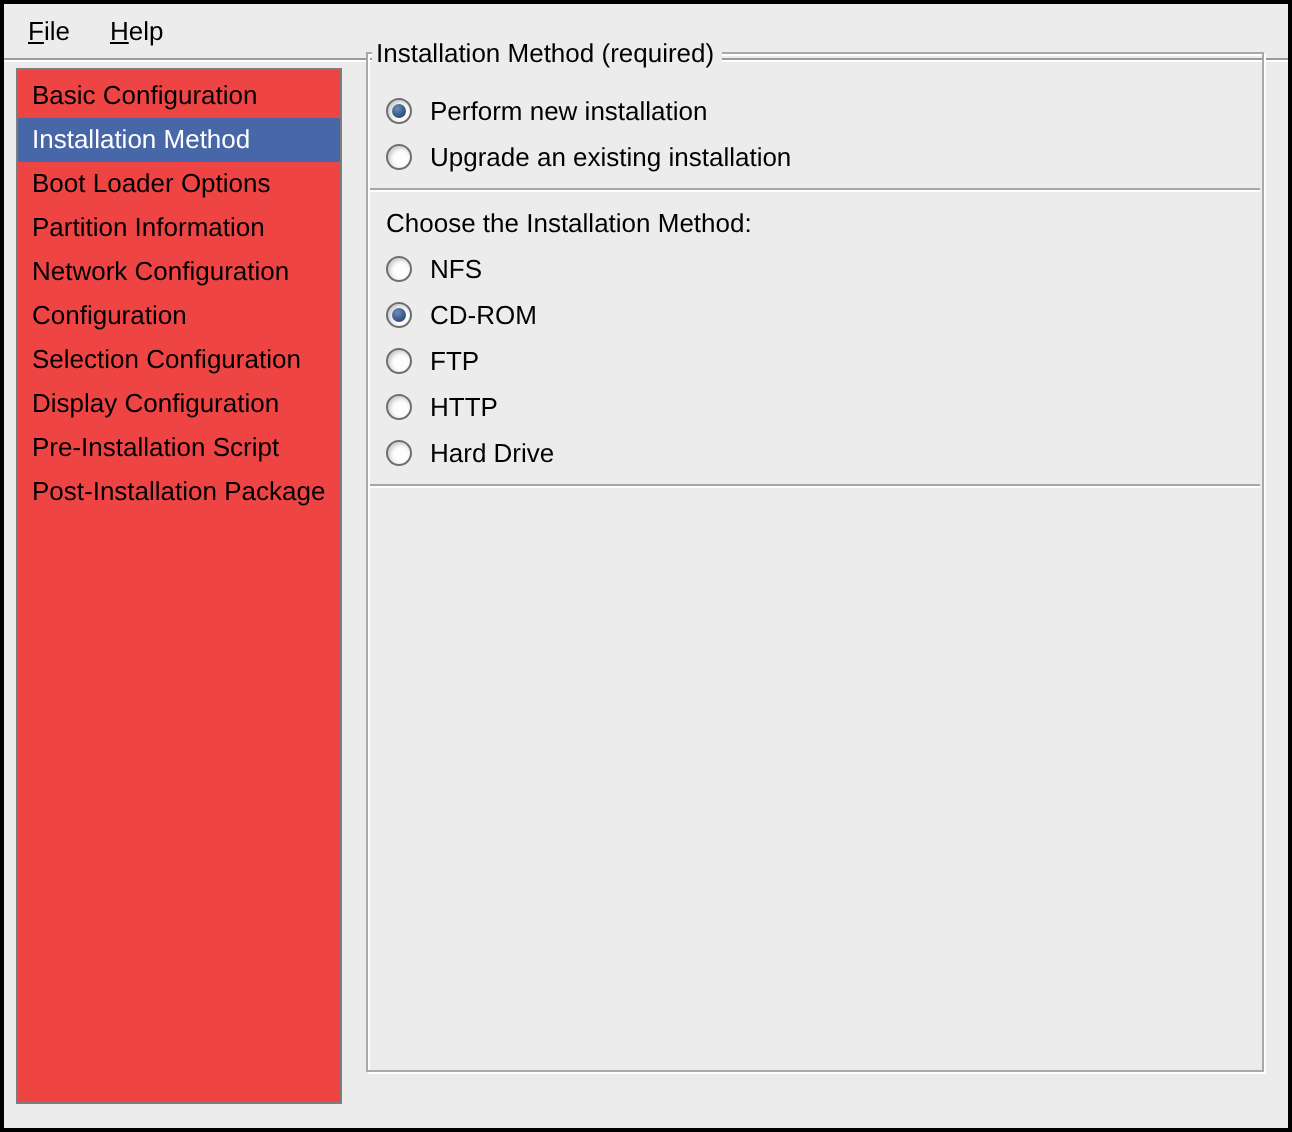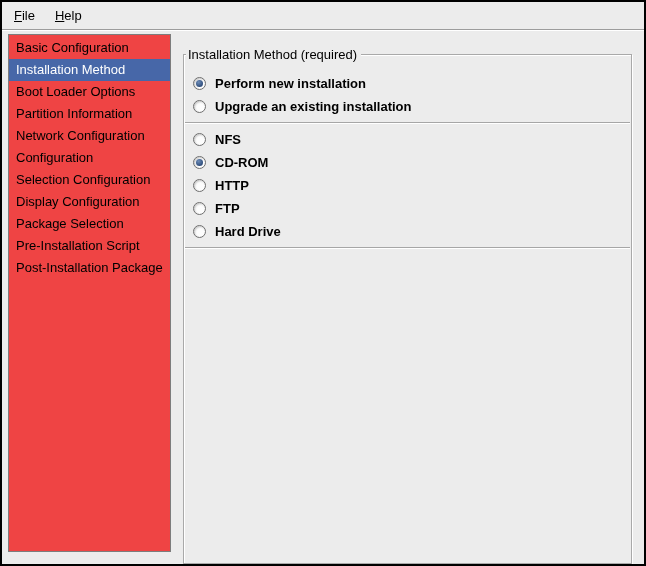--- a/index.html
+++ b/index.html
@@ -47,33 +47,33 @@
     white-space:nowrap;
     cursor:default;
   }
   .list-row.selected {
     background:var(--selection-bg, #4767a8);
     color:var(--selection-fg, #ffffff);
   }
 
   
   .frame {
-    position:absolute; left:181px; top:52px;
+    position:absolute; left:181px; top:24px;
     width:449px; height:510px;
     border:1px solid #a9a9a9;
     box-shadow:inset 1px 1px 0 #ffffff, 1px 1px 0 #ffffff;
   }
   .frame-label {
     position:absolute; top:-9px; left:2px;
     background:var(--window-bg, #ececec);
     padding:0 4px 0 2px;
     line-height:17px;
     white-space:nowrap;
   }
-  .frame-body { padding-top:17px;font-weight:bold; }
+  .frame-body { padding-top:17px; }
 
   .radio-row {
     display:flex; align-items:center;
     height:23px;
     padding-left:9px;
     gap:9px;
     cursor:default;
   }
   .radio {
     width:13px; height:13px; min-width:13px;
@@ -120,57 +120,57 @@
 
   <div class="listbox">
     <div class="list-row">Basic Configuration</div>
     <div class="list-row selected">Installation Method</div>
     <div class="list-row">Boot Loader Options</div>
     <div class="list-row">Partition Information</div>
     <div class="list-row">Network Configuration</div>
     <div class="list-row">Configuration</div>
     <div class="list-row">Selection Configuration</div>
     <div class="list-row">Display Configuration</div>
-    <div class="list-row">Package Selection</div>
     <div class="list-row">Pre-Installation Script</div>
     <div class="list-row">Post-Installation Package</div>
   </div>
 
   <div class="frame">
     <span class="frame-label">Installation Method (required)</span>
 
     <div class="frame-body">
 
       <div class="radio-row">
         <span class="radio selected"></span>
         <span class="radio-label">Perform new installation</span>
       </div>
       <div class="radio-row">
         <span class="radio"></span>
         <span class="radio-label">Upgrade an existing installation</span>
       </div>
 
       <div class="separator"></div>
 
+      <div class="section-label">Choose the Installation Method:</div>
 
       <div class="radio-row">
         <span class="radio"></span>
         <span class="radio-label">NFS</span>
       </div>
       <div class="radio-row">
         <span class="radio selected"></span>
         <span class="radio-label">CD-ROM</span>
       </div>
       <div class="radio-row">
         <span class="radio"></span>
-        <span class="radio-label">HTTP</span>
+        <span class="radio-label">FTP</span>
       </div>
       <div class="radio-row">
         <span class="radio"></span>
-        <span class="radio-label">FTP</span>
+        <span class="radio-label">HTTP</span>
       </div>
       <div class="radio-row">
         <span class="radio"></span>
         <span class="radio-label">Hard Drive</span>
       </div>
 
       <div class="separator"></div>
 
     </div>
   </div>

